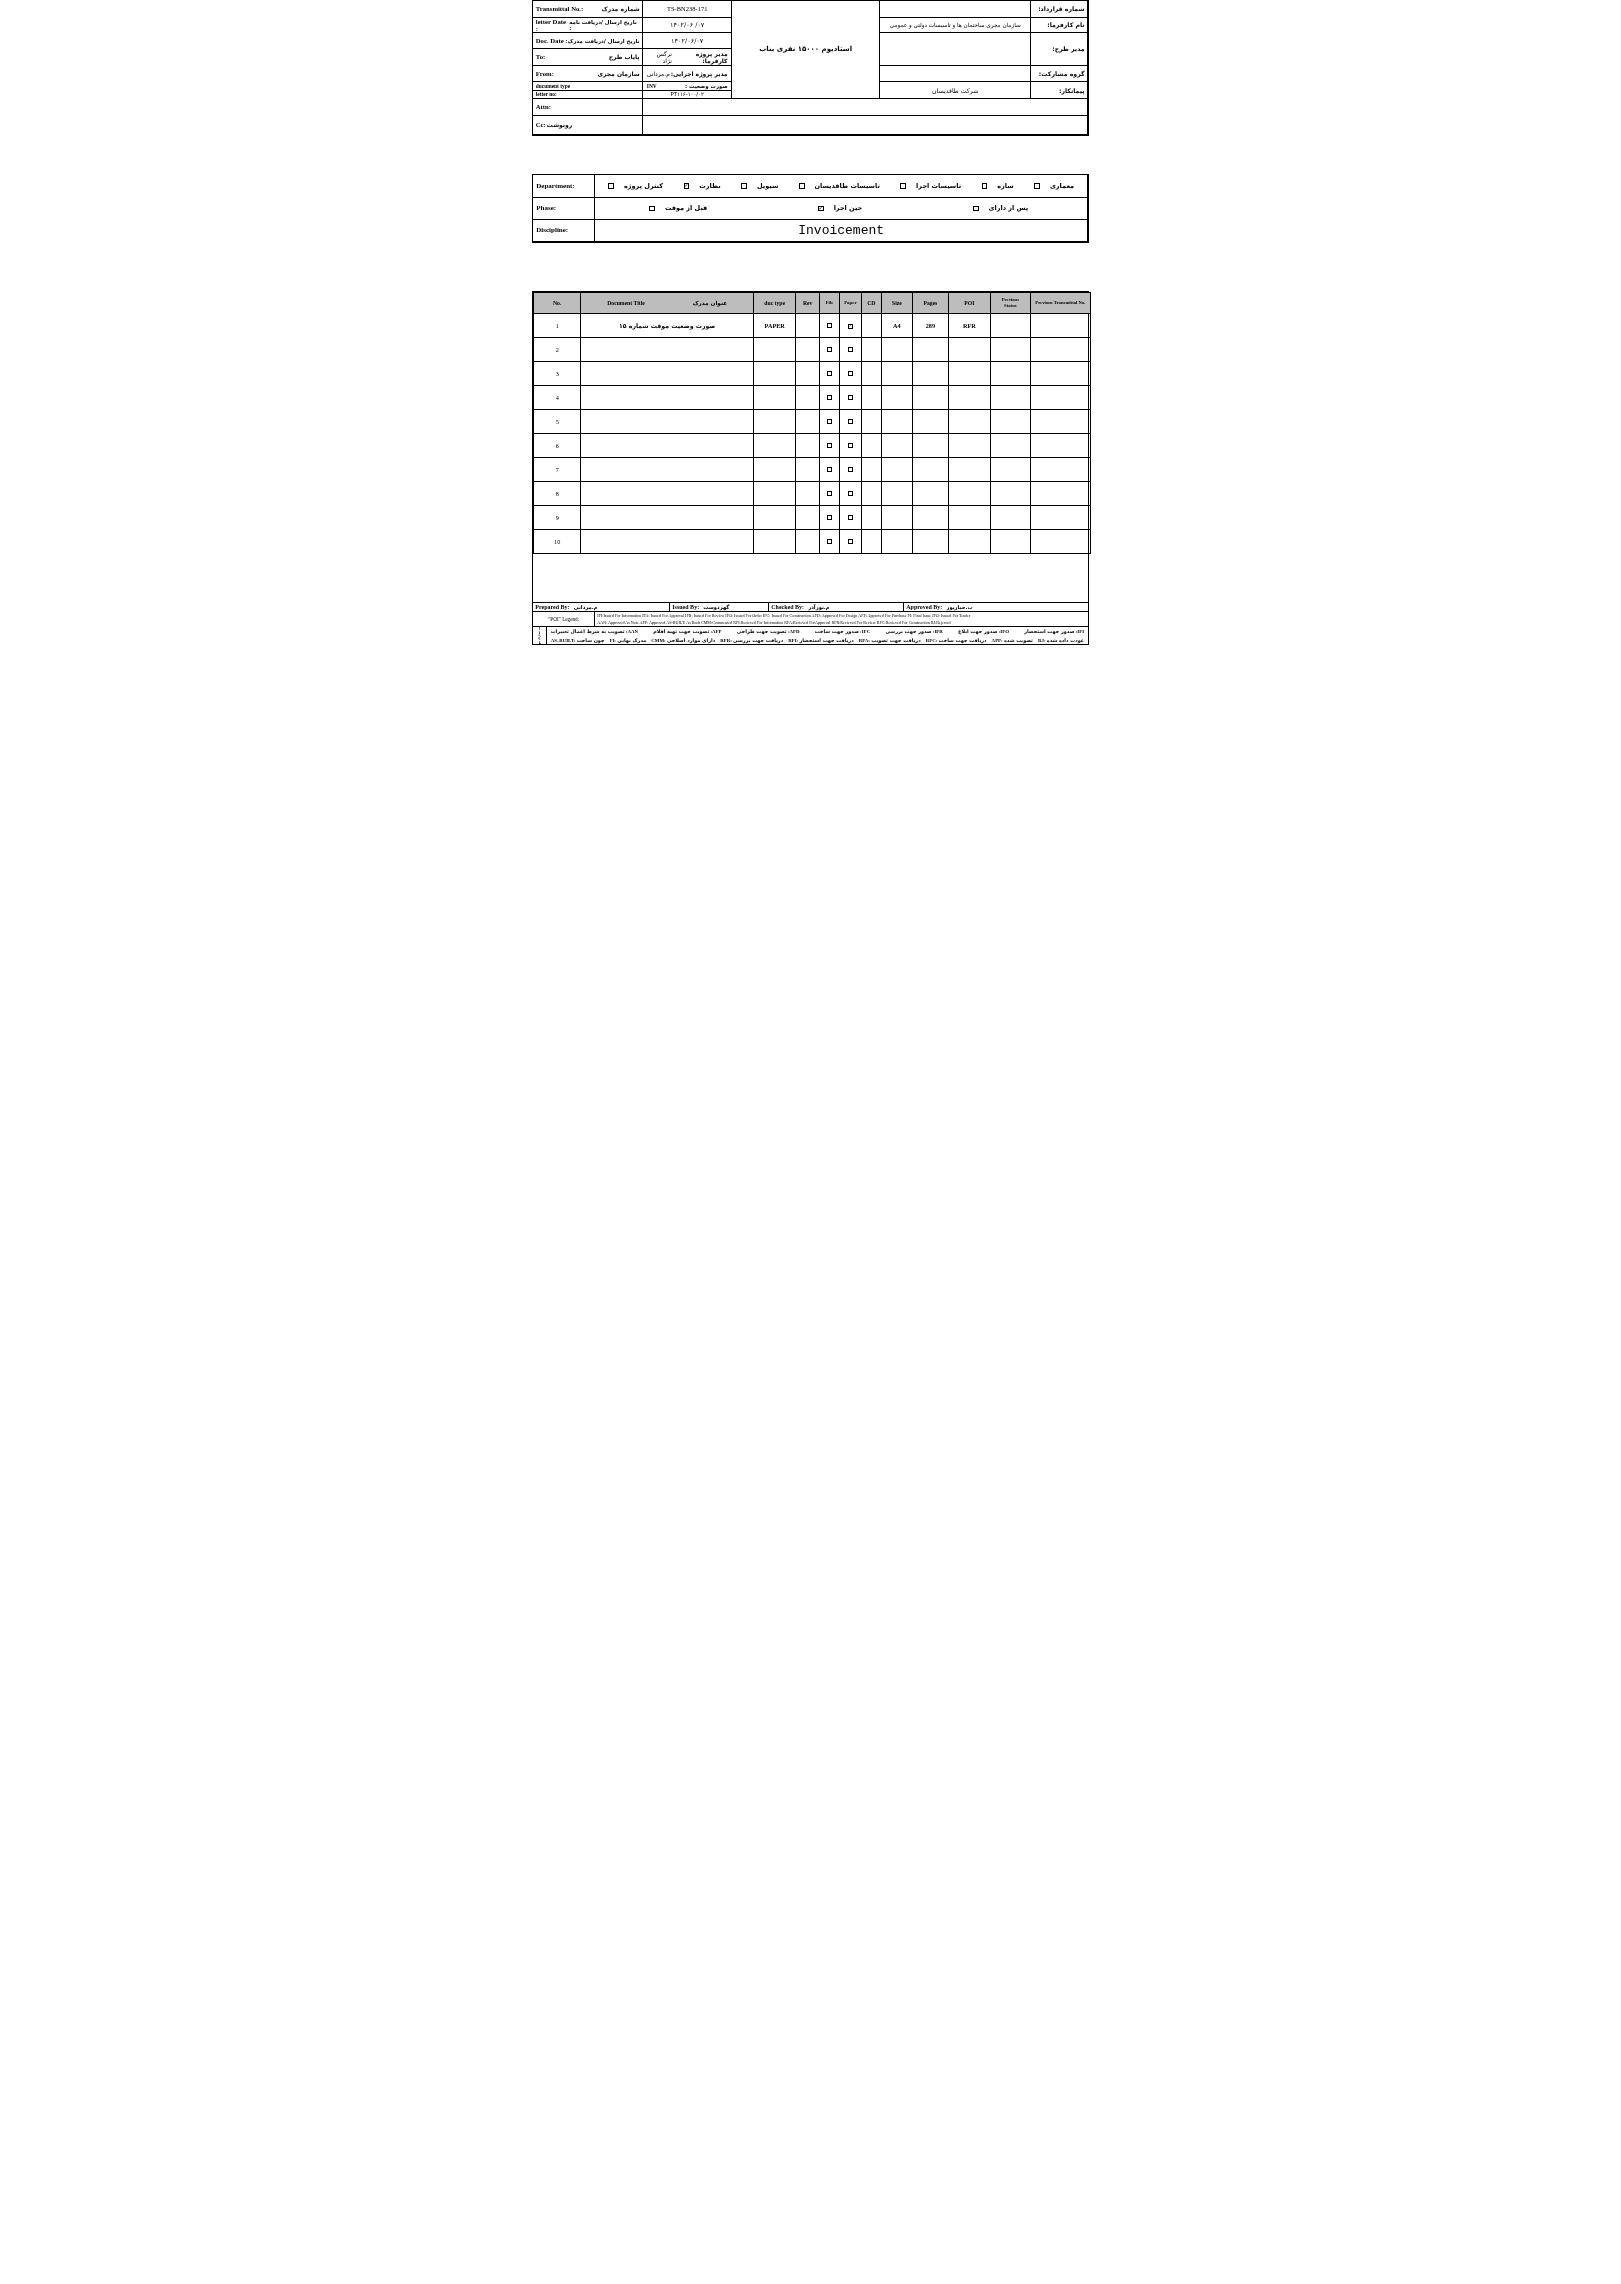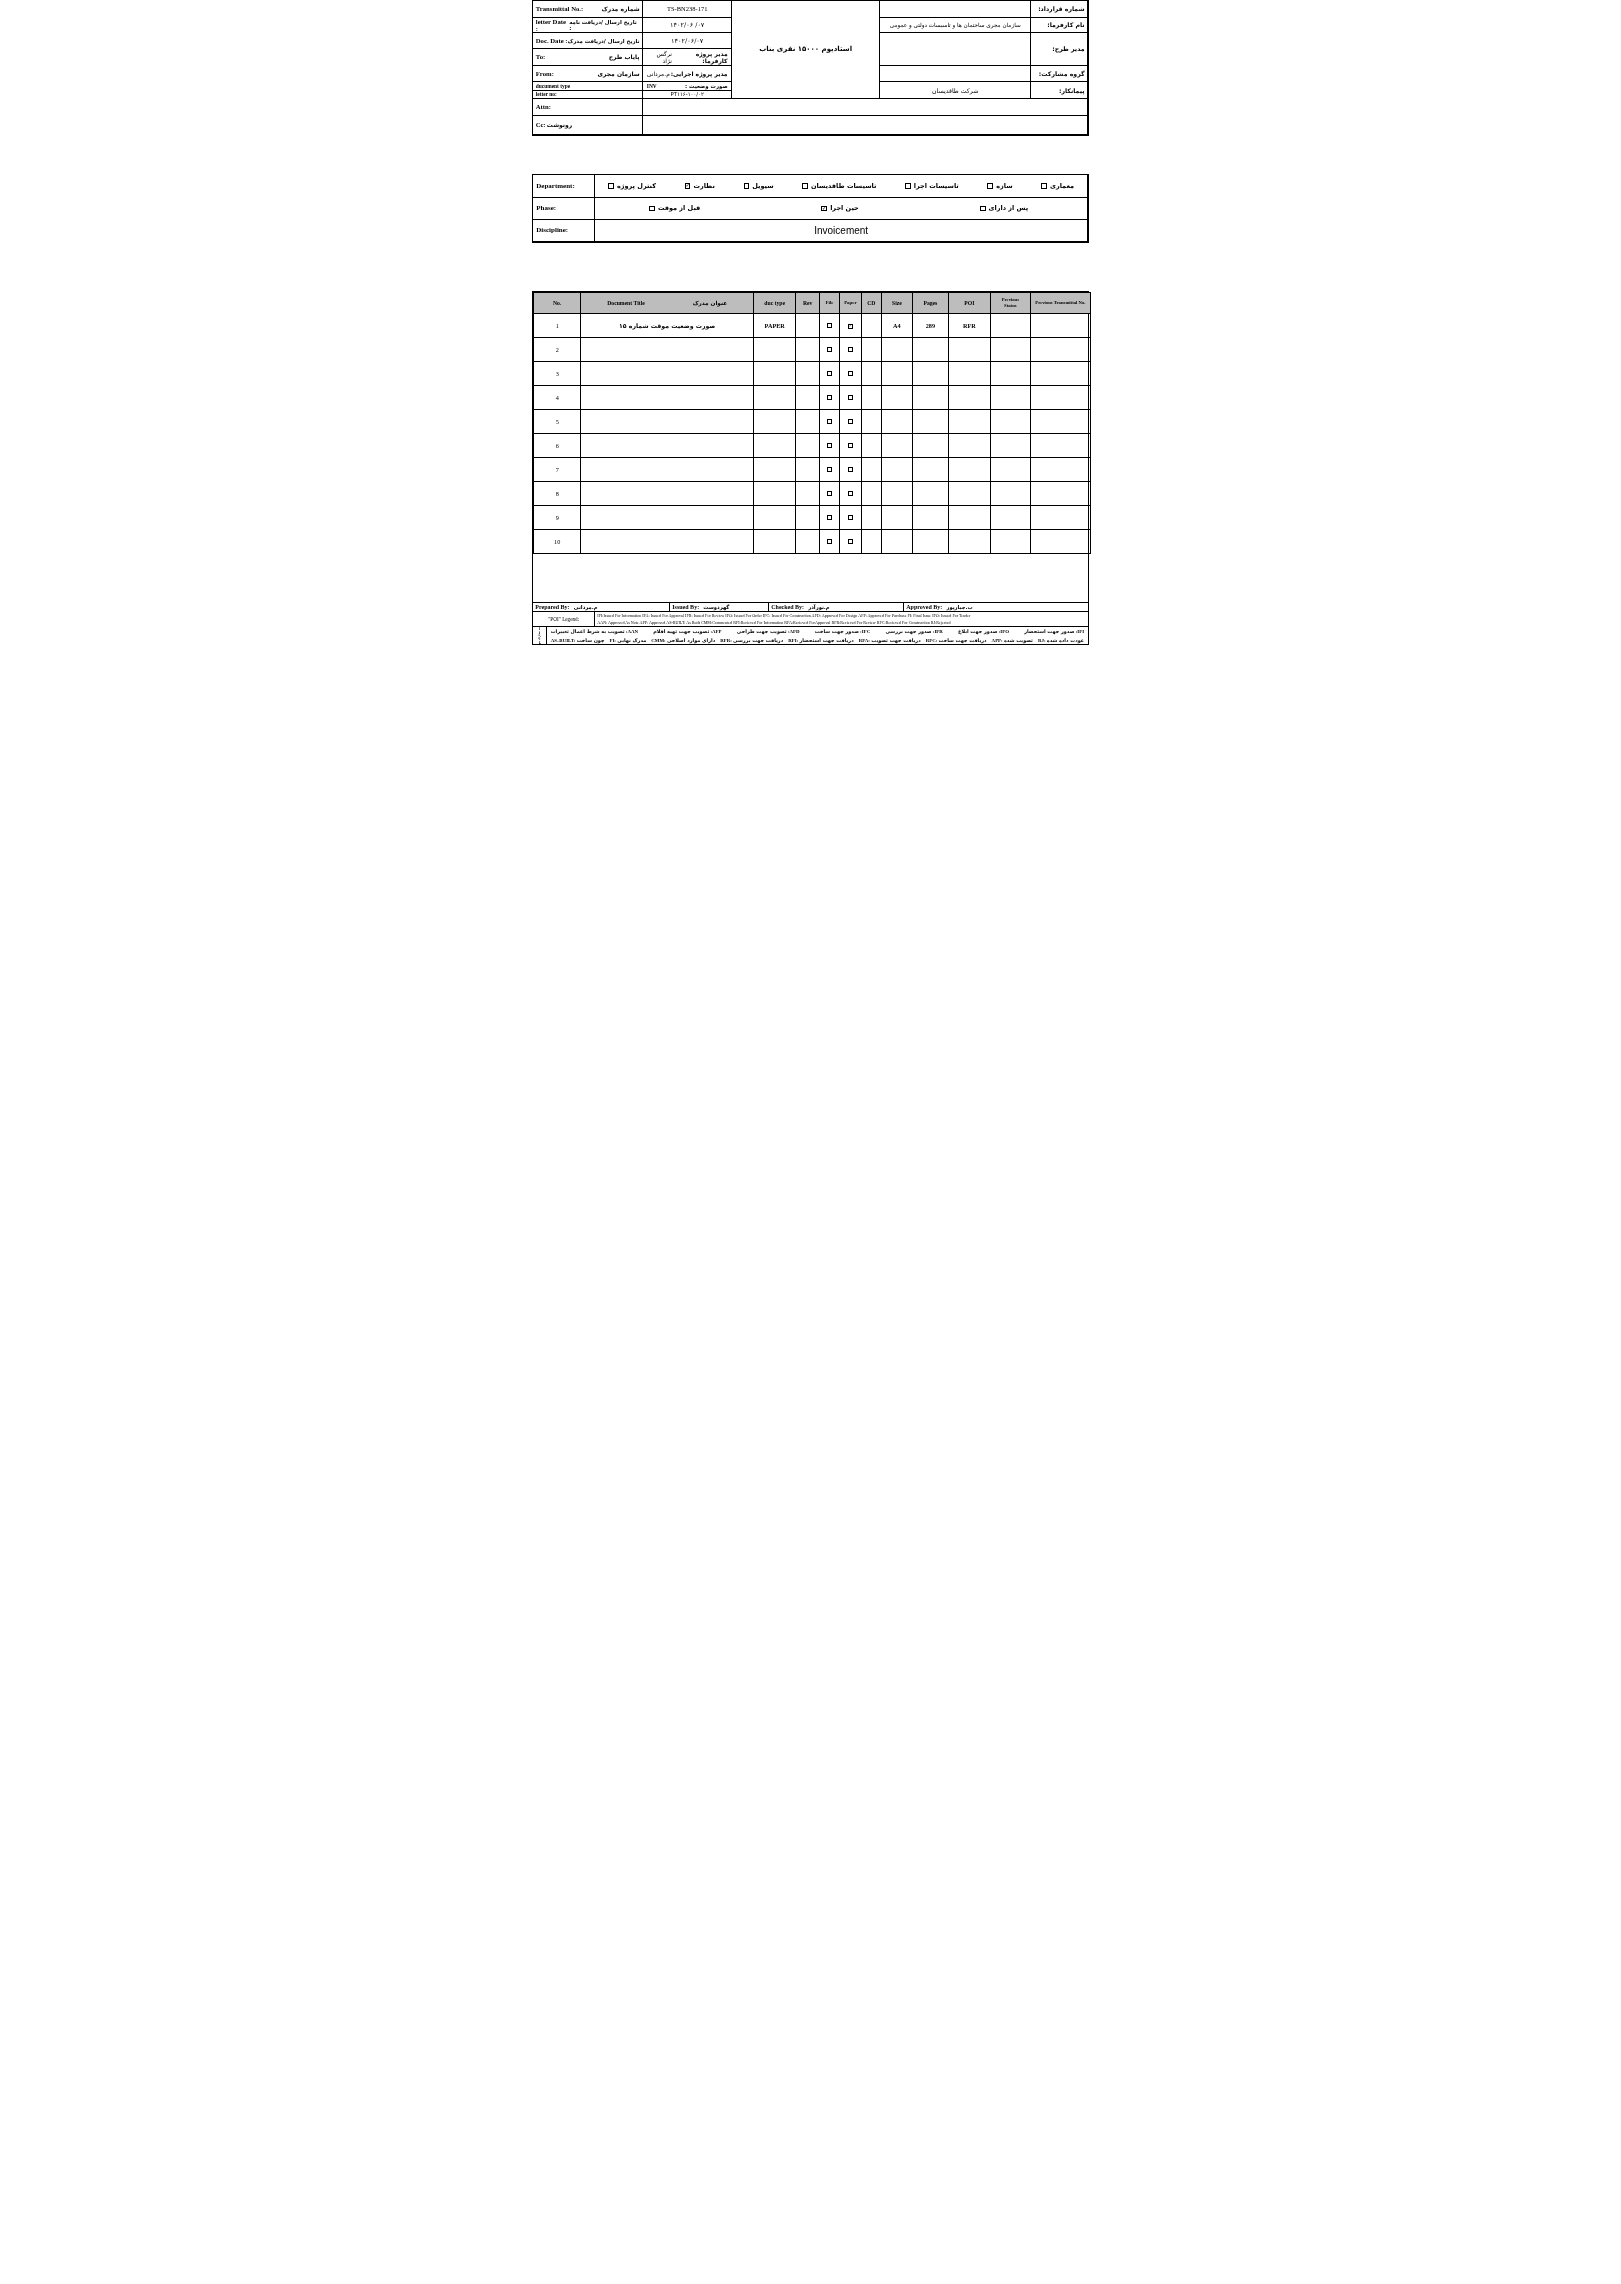--- a/index.html
+++ b/index.html
@@ -69,29 +69,29 @@
     grid-template-columns: 62px 1fr;
     grid-template-rows: 23px 22px 22px;
     border: 0.8px solid #000;
     width: 557px;
     margin-top: 38px;
   }
   .cgc { border-right: 0.5px solid #000; border-bottom: 0.5px solid #000; display: flex; align-items: center; overflow: hidden; }
   .cg-label { padding-left: 3.1px; font-size: 7px; font-weight: bold; font-family: "Liberation Serif", serif; }
   .cg-items { justify-content: space-between; padding: 0 13px; }
   .cg-items.phase { padding: 0 59px 0 54px; }
-  .check-item { display: inline-flex; align-items: center; gap: 3px; }
+  .check-item { display: inline-flex; align-items: center; gap: 10px; }
   .ci-label { font-size: 6.5px; font-weight: bold; }
   .cb {
     width: 5.7px; height: 5.7px; border: 0.6px solid #000;
     display: inline-flex; align-items: center; justify-content: center;
     font-size: 5.2px; line-height: 1; background: #fff; flex: none;
   }
   .cb.checked::after { content: "\2713"; }
-  .cg-discipline { justify-content: center; font-size: 10px; font-family: Liberation Sans, sans-serif; }
+  .cg-discipline { justify-content: center; font-size: 13px; font-family: Liberation Mono, monospace; }
 
   
   .bottom-block { border: 0.8px solid #000; width: 557px; margin-top: 48px; }
   table.doc-table { border-collapse: collapse; table-layout: fixed; width: 100%; }
   .doc-table th, .doc-table td { border: 0.5px solid #000; overflow: hidden; }
   .doc-table thead th {
     background: #bdbdbd; height: 20.7px;
     font-family: "Liberation Serif", serif; font-weight: bold; font-size: 5.7px;
     text-align: center; vertical-align: middle;
   }

